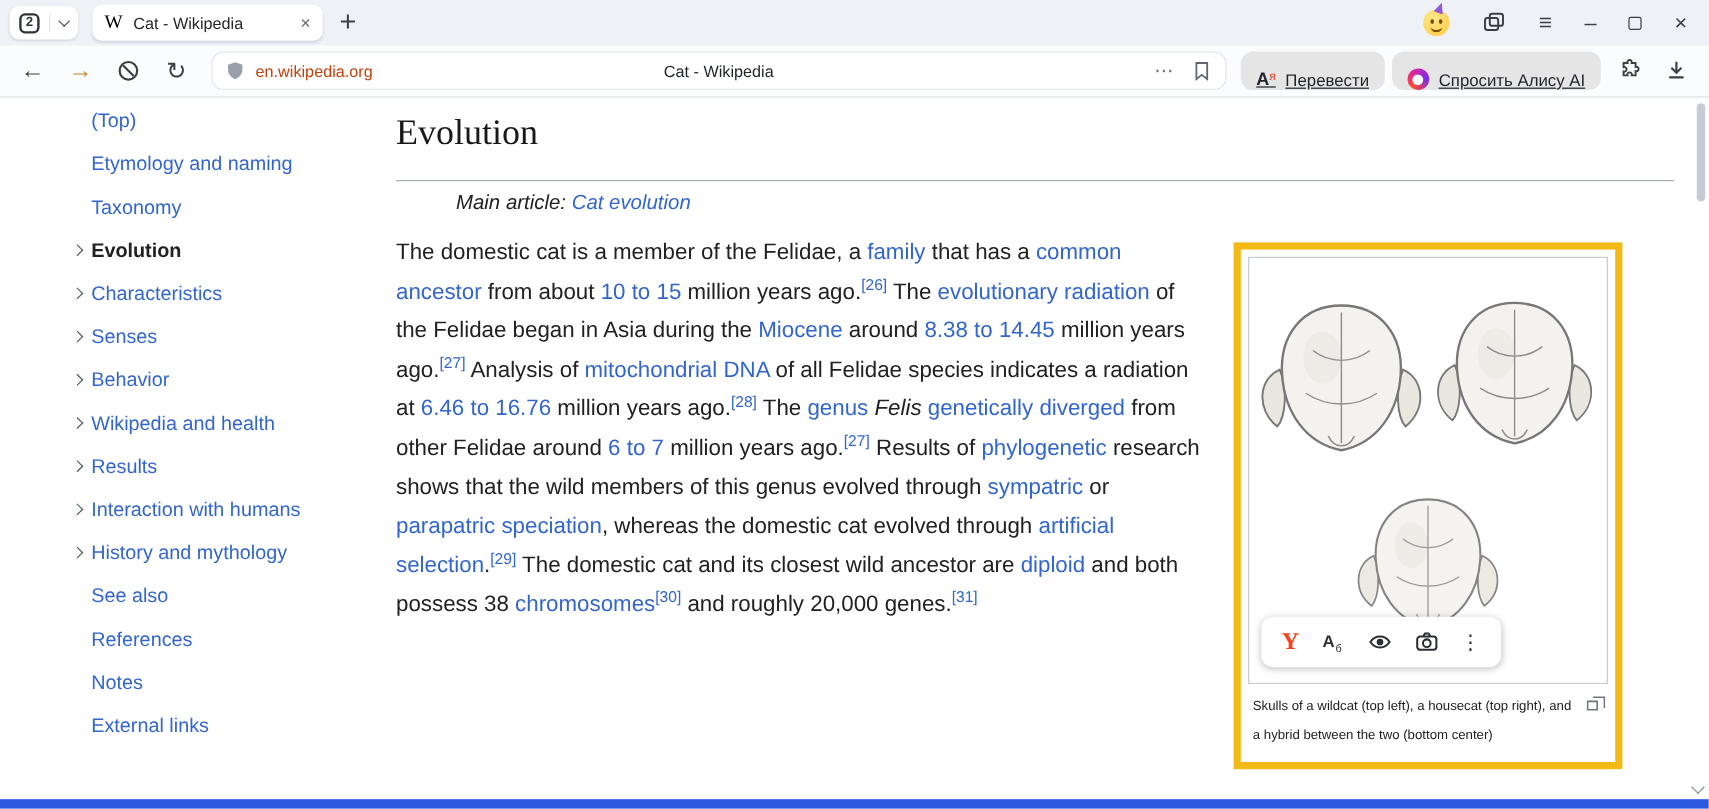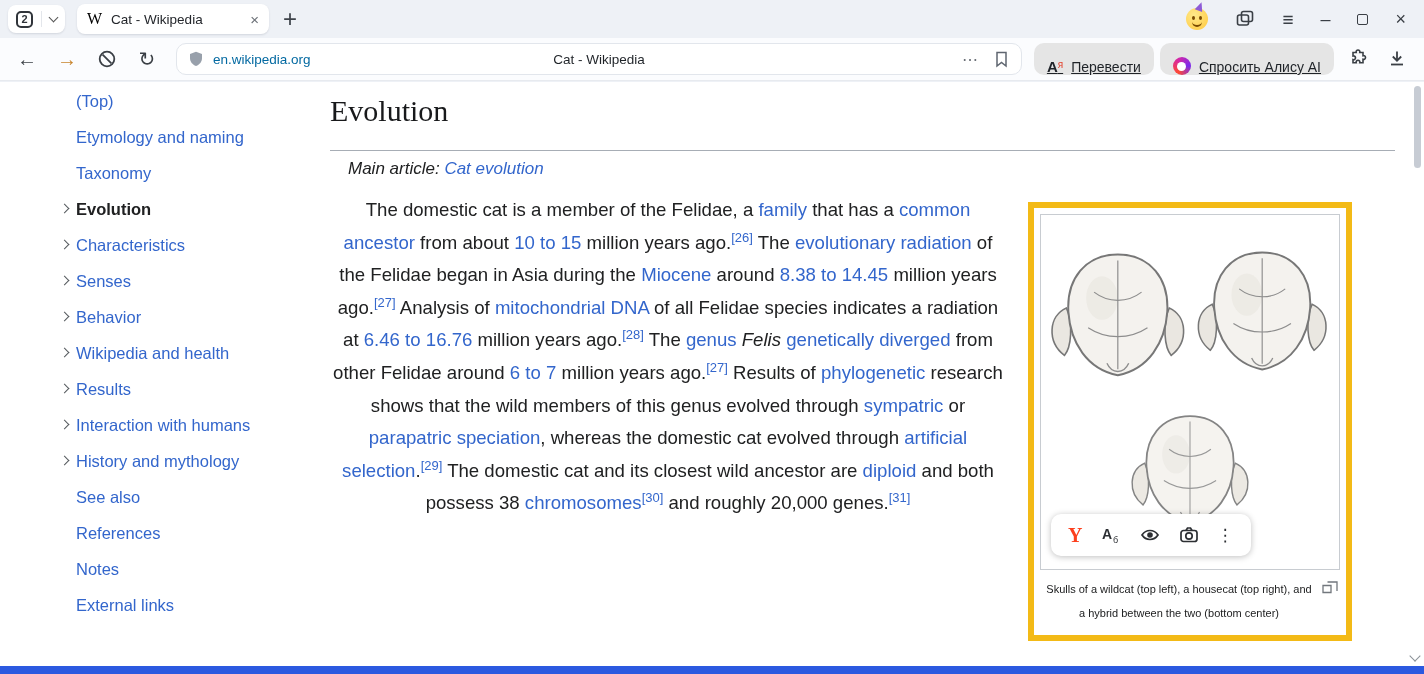--- a/index.html
+++ b/index.html
@@ -25,39 +25,39 @@
   .emoji { position:relative; width:22px; height:22px; border-radius:50%; background:radial-gradient(circle at 38% 32%, #ffe98a, #ffc83d); }
   .emoji::before { content:""; position:absolute; left:6px; top:8px; width:3px; height:4px; background:#7a4b00; border-radius:50%; box-shadow:7px 0 0 #7a4b00; }
   .emoji::after { content:""; position:absolute; left:6px; top:11px; width:10px; height:6px; border-bottom:2px solid #7a4b00; border-radius:0 0 10px 10px; }
   .party-hat { position:absolute; top:-6px; left:10px; width:0; height:0; border-left:4px solid transparent; border-right:4px solid transparent; border-bottom:9px solid #8e5bd6; transform:rotate(20deg); }
 
   
   .toolbar { height:43px; background:#fbfcfe; border-bottom:1px solid #e7eaef; display:flex; align-items:center; padding:0 10px; gap:6px; }
   .navbtn { width:34px; height:34px; display:flex; align-items:center; justify-content:center; border:none; background:transparent; font-size:20px; color:#3a3f45; padding:0; cursor:pointer; font-family:inherit; }
   .navbtn.fwd { color:var(--forward-arrow-orange, #c8842c); }
   .addressbar { flex:1; height:32px; margin:0 6px; background:#fff; border:1px solid #e2e6ec; border-radius:10px; display:flex; align-items:center; padding:0 10px; position:relative; cursor:text; }
-  .url-text { font-size:13.5px; color:#0369a1; margin-left:8px; z-index:1; }
+  .url-text { font-size:13.5px; color:#c2410c; margin-left:8px; z-index:1; }
   .page-title-center { position:absolute; left:0; right:0; text-align:center; font-size:13.5px; color:#1f2328; pointer-events:none; }
   .bar-right { margin-left:auto; display:flex; align-items:center; gap:12px; z-index:1; }
   .more-dots { font-size:16px; color:#6b7077; letter-spacing:1px; cursor:pointer; }
   .chip { height:32px; border:none; border-radius:10px; background:#e5e5e5; display:flex; align-items:flex-end; gap:8px; padding:0 13px; font-size:14px; color:#1f2328; font-family:inherit; cursor:pointer; white-space:nowrap;text-decoration:underline; }
   .alice-icon { position:relative; width:18px; height:18px; border-radius:50%; background:conic-gradient(from 210deg, #ff4a33, #d627a5, #7a2bec, #ff4a33); flex:0 0 auto; }
   .alice-icon::after { content:""; position:absolute; inset:4.5px; background:#fff; border-radius:50%; }
   .tr-icon b { font-weight:700; font-size:15px; color:#20242a; font-style:normal; }
   .tr-icon i { color:#e2402b; font-size:10px; font-style:normal; vertical-align:4px; }
 
   
-  .page { position:absolute; top:82px; left:0; right:0; bottom:8px; background:#fff;text-align:center; }
+  .page { position:absolute; top:82px; left:0; right:0; bottom:8px; background:#fff; }
   .toc { position:absolute; left:60px; top:1px; width:256px; }
   .toc-row { position:relative; height:36px; display:flex; align-items:center; padding-left:16px; font-size:16.5px; color:var(--link-blue, #3366cc); cursor:pointer; }
   .toc-row.current { color:#202122; font-weight:700; }
   .toc-chev { position:absolute; left:1px; top:14px; width:7px; height:7px; border-right:1.7px solid #54595d; border-bottom:1.7px solid #54595d; transform:rotate(-45deg); }
   .article-head { position:absolute; left:330px; top:12px; margin:0; font-family:"Liberation Serif", serif; font-weight:400; font-size:30px; color:#18191b; }
   .rule { position:absolute; left:330px; right:29px; top:68px; height:0; border-top:1px solid #a7adb5; }
-  .hatnote { position:absolute; left:348px; top:77px; font-size:17px; font-style:italic; color:#202122; }
+  .hatnote { position:absolute; left:380px; top:77px; font-size:17px; font-style:italic; color:#202122; }
   .hatnote a { color:var(--link-blue, #3366cc); text-decoration:none; cursor:pointer; }
   .para { position:absolute; left:330px; top:112px; width:676px; margin:0; font-size:18.6px; line-height:32.6px; color:#202122; }
   .para a { color:var(--link-blue, #3366cc); text-decoration:none; cursor:pointer; }
   .para sup { font-size:13px; line-height:0; }
 
   
   .thumb { position:absolute; left:1028px; top:120px; width:324px; margin:0; background:#fff; border:6px solid var(--highlight-gold, #f3ba16); }
   .image-wrap { margin:6px 6px 0; border:1px solid #c8ccd1; height:356px; position:relative; background:#fff; cursor:pointer; }
   .skulls { width:100%; height:100%; display:block; }
   .hover-toolbar { position:absolute; left:10px; bottom:13px; width:200px; height:42px; background:#fff; border-radius:10px; box-shadow:0 1px 6px rgba(0,0,0,.25); display:flex; align-items:center; justify-content:space-evenly; }

